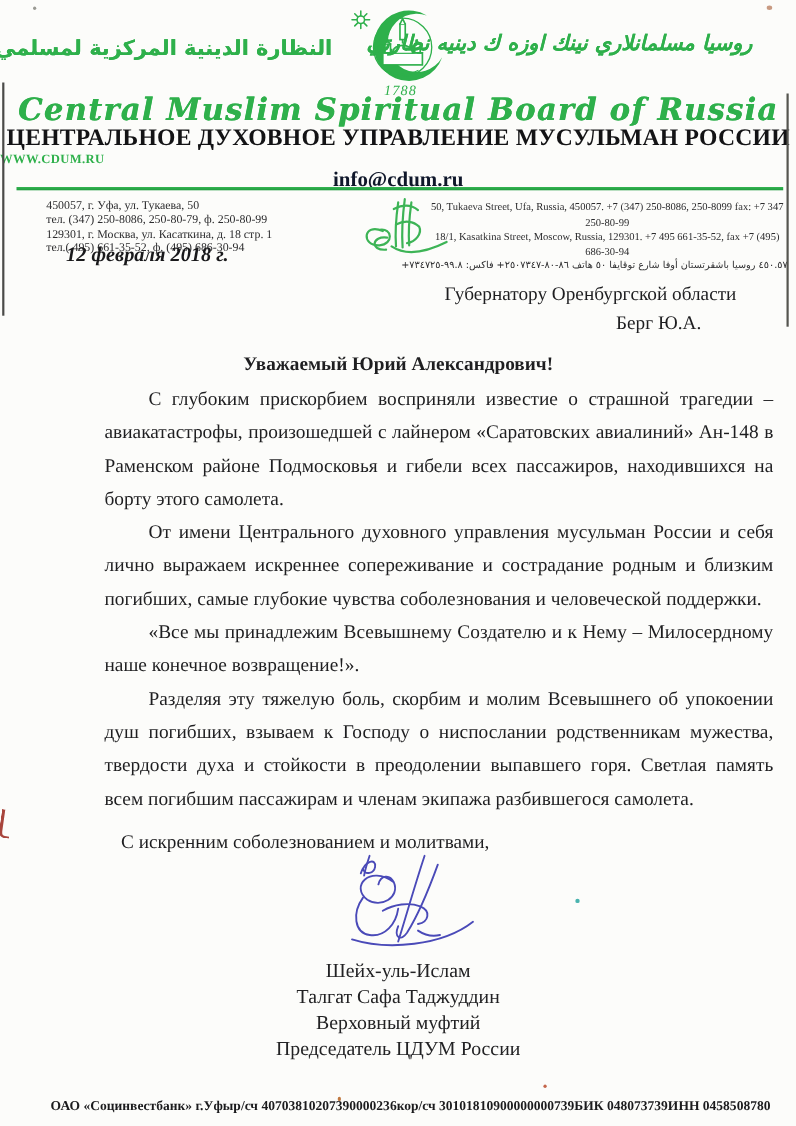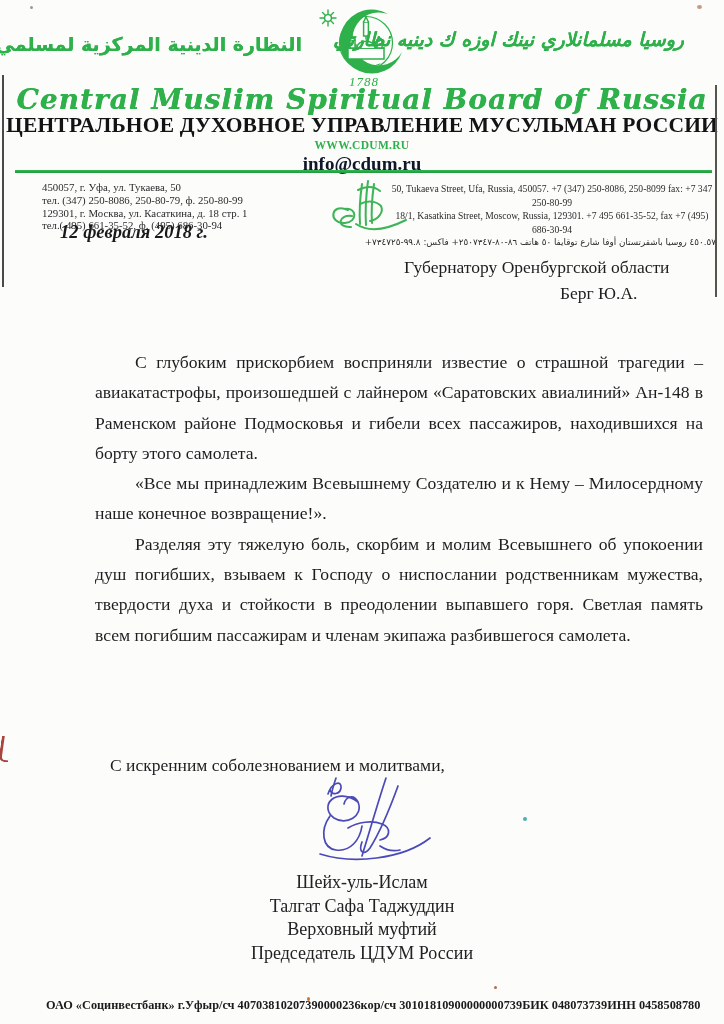--- a/index.html
+++ b/index.html
@@ -37,21 +37,21 @@
     font-style:italic;font-weight:bold;
     font-size:28px;letter-spacing:1px;
     text-shadow:.3px .3px 0 #2eb04b;
   }
   .title-ru{
     position:absolute;left:0;top:113px;width:724px;
     text-align:center;color:#131315;
     font-weight:bold;font-size:21.5px;letter-spacing:.2px;
   }
   .website{
-    position:absolute;left:0;top:139px;width:724px;text-align:center;
+    position:absolute;left:0;top:139px;width:724px;text-align:left;
     color:#2eb04b;font-weight:bold;font-size:11.5px;letter-spacing:.3px;
   }
   .email{
     position:absolute;left:0;top:153px;width:724px;text-align:center;
     color:#0f172a;font-weight:bold;font-size:19px;
   }
   .green-rule{
     position:absolute;left:15px;top:170px;width:697px;height:3px;
     background:linear-gradient(#35b552,#1f9a3e);
   }
@@ -191,23 +191,25 @@
     <div>50, Tukaeva Street, Ufa, Russia, 450057. +7 (347) 250-8086, 250-8099 fax: +7 347 250-80-99</div>
     <div>18/1, Kasatkina Street, Moscow, Russia, 129301.  +7 495 661-35-52, fax +7 (495) 686-30-94</div>
     <div class="contacts-ar">٤٥٠.٥٧ روسيا باشقرتستان أوفا شارع توقايفا ٥٠ هاتف ٨٦-٨٠-٢٥٠٧٣٤٧+ فاكس: ٩٩.٨-٧٣٤٧٢٥+</div>
   </div>
 
   <div class="date-line">12  февраля  2018 г.</div>
 
   <div class="recipient-1">Губернатору Оренбургской области</div>
   <div class="recipient-2">Берг Ю.А.</div>
 
+  <div class="salutation">Уважаемый Юрий Александрович!</div>
 
   <div class="body-text">
     <p>С глубоким прискорбием восприняли известие о страшной трагедии  – авиакатастрофы, произошедшей с лайнером «Саратовских авиалиний» Ан-148 в Раменском районе Подмосковья и гибели всех пассажиров, находившихся на борту этого  самолета.</p>
+    <p>От имени Центрального духовного управления мусульман России и себя лично выражаем искреннее сопереживание и сострадание родным и близким погибших, самые глубокие чувства соболезнования и человеческой поддержки.</p>
     <p>«Все мы принадлежим Всевышнему Создателю и к Нему – Милосердному наше конечное возвращение!».</p>
     <p>Разделяя эту тяжелую боль, скорбим и молим Всевышнего об упокоении душ погибших, взываем к Господу о ниспослании родственникам мужества, твердости духа и стойкости в преодолении выпавшего горя. Светлая память всем погибшим пассажирам и членам экипажа разбившегося самолета.</p>
   </div>
 
   <div class="closing">С искренним соболезнованием и молитвами,</div>
 
   <div class="signature">
     <svg viewBox="0 0 210 96" width="210" height="96">
       <g stroke="#4a4ab8" fill="none" stroke-width="1.7" stroke-linecap="round">
         <path d="M66,22 C70,10 80,8 79,16 C78,22 70,24 68,18"></path>

